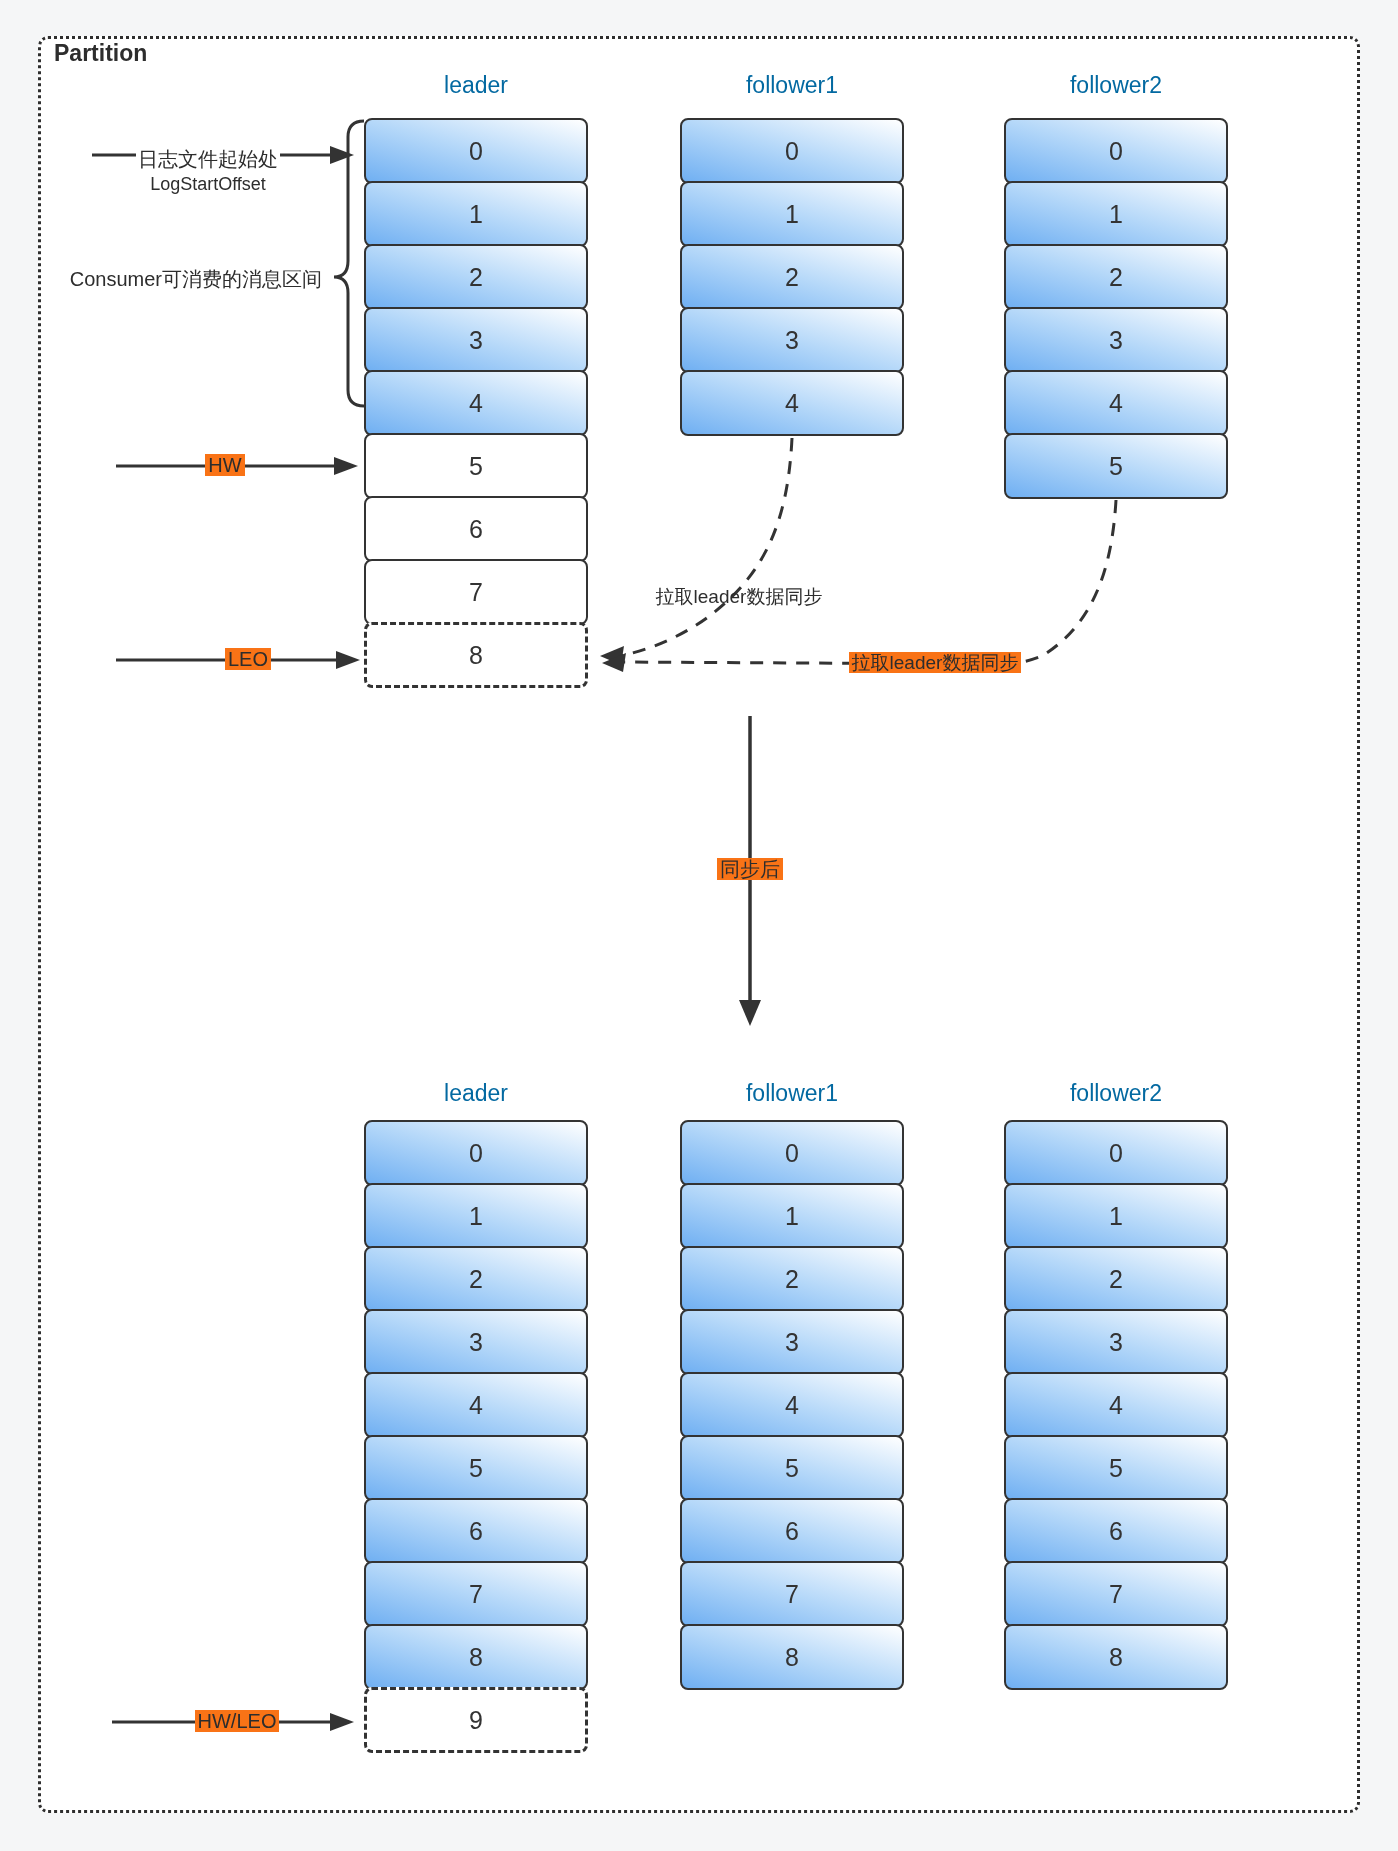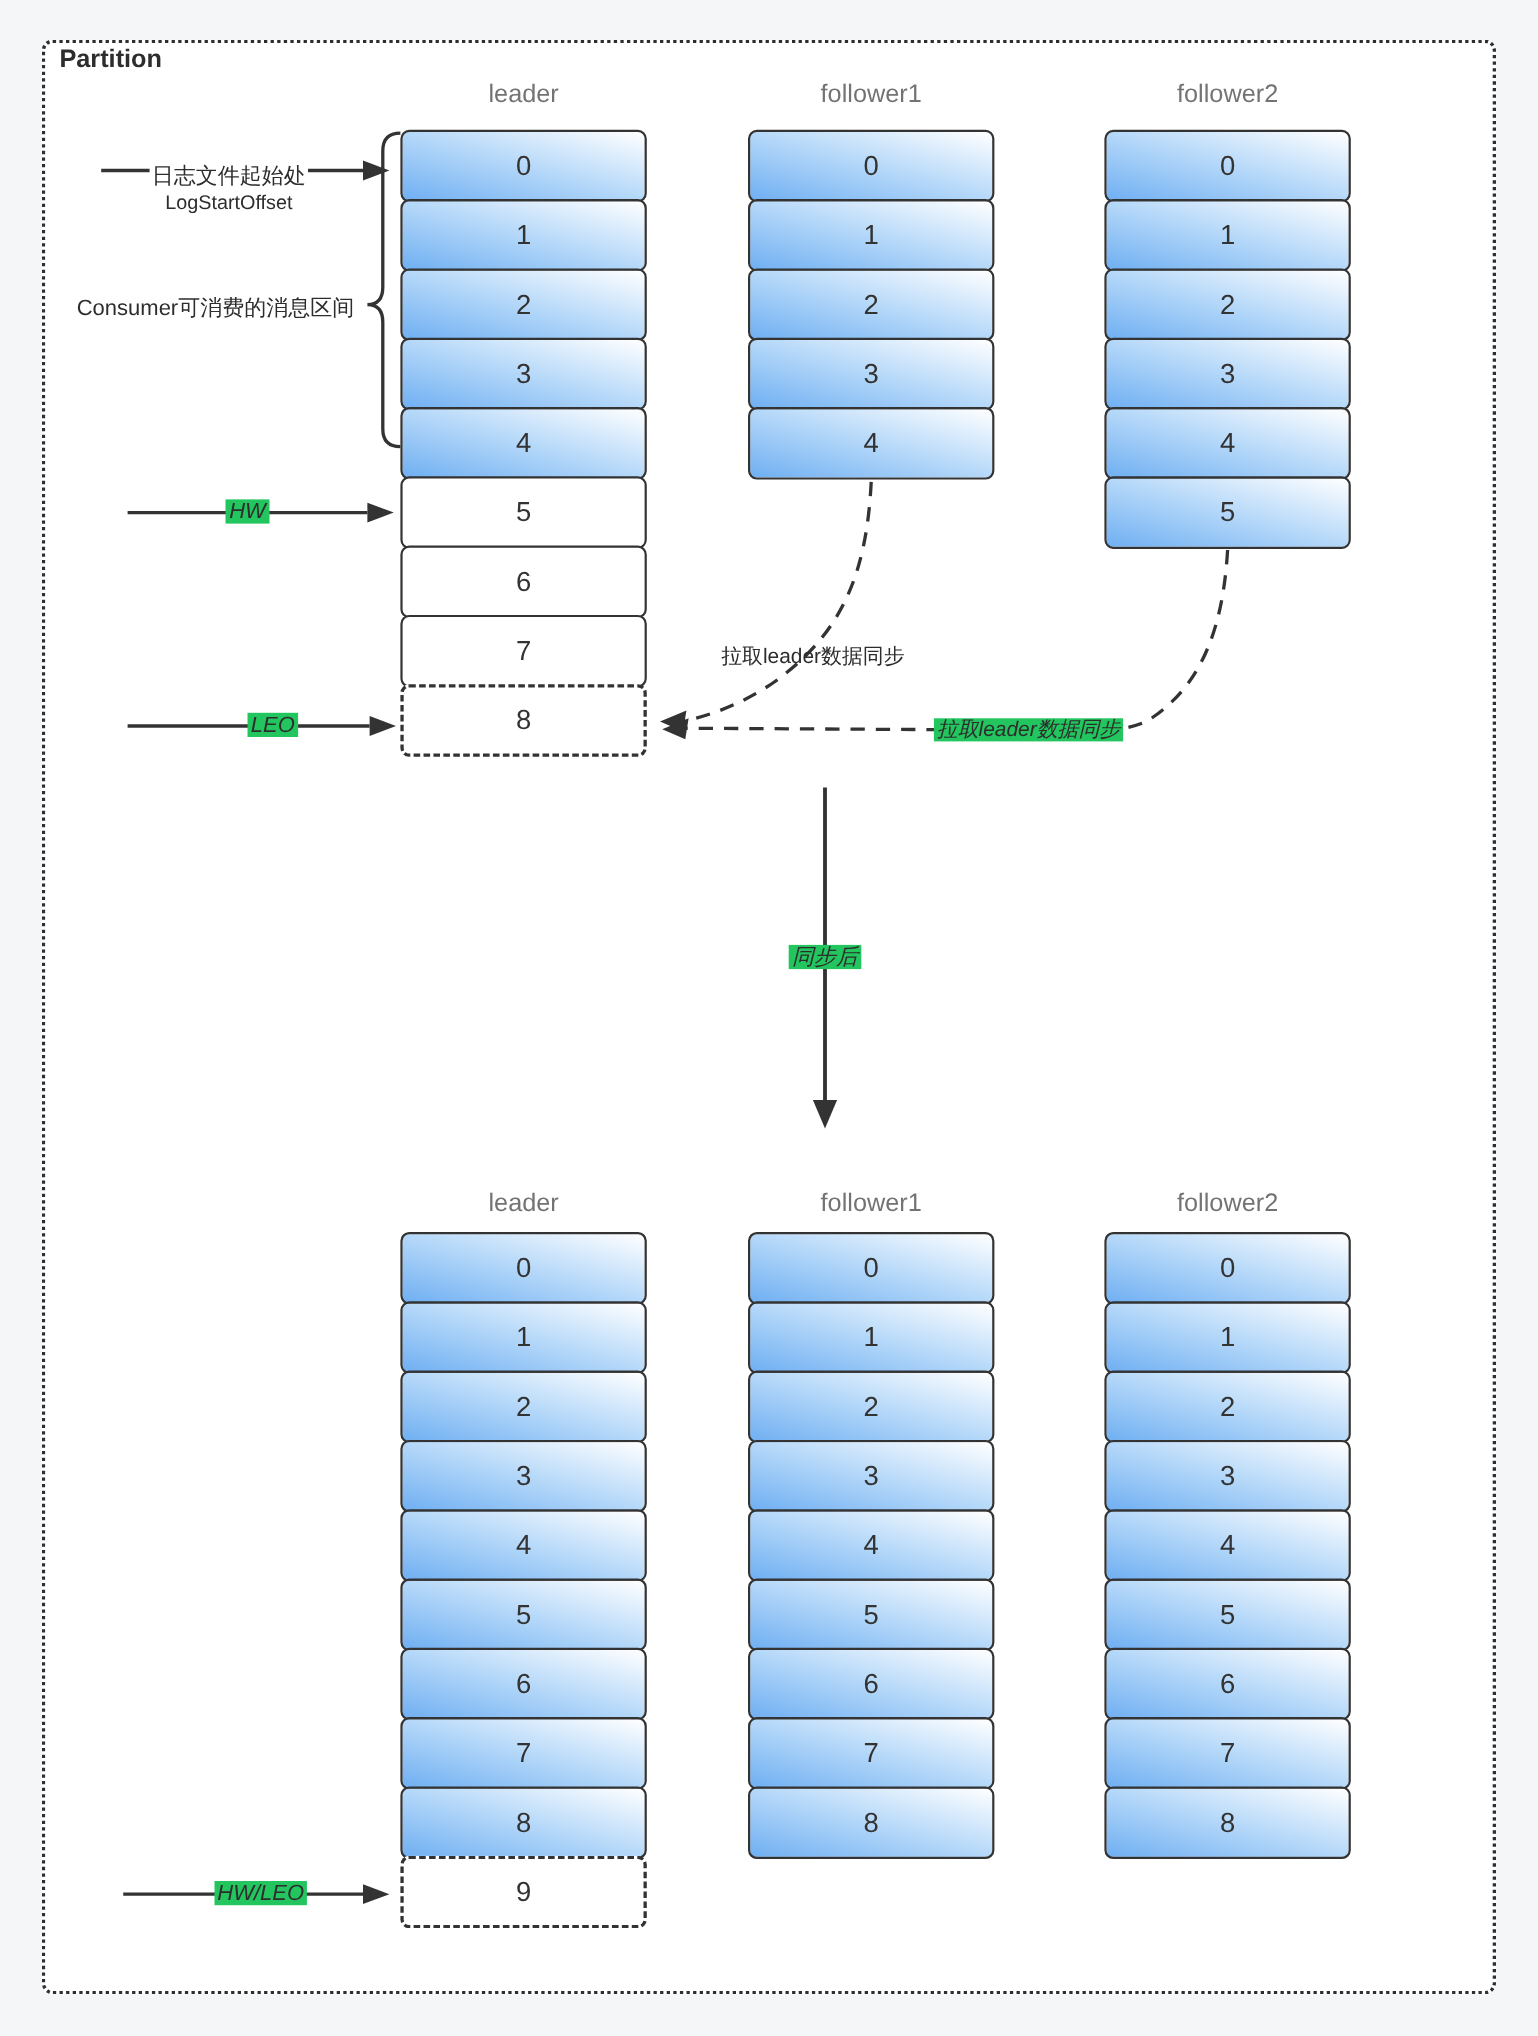--- a/index.html
+++ b/index.html
@@ -24,24 +24,24 @@
     display:flex; align-items:center; justify-content:center;
     font-size:25px; color:#333333; background:#ffffff;
   }
   .cell:first-child { margin-top:0; }
   .cell.blue { background:linear-gradient(to top right, #6faff2 0%, #b5d8f9 50%, #ffffff 100%); }
   .cell.white { background:#ffffff; }
   .cell.dashed { border:3px dashed #333333; background:#ffffff; }
 
   .col-header {
     position:absolute; width:224px; text-align:center;
-    font-size:23px; color:#737373; z-index:3;
+    font-size:23px; color:#0369a1; z-index:3;
   }
   .lbl { position:absolute; z-index:4; color:#2d2d2d; }
-  .lbl .bgw { background:#22c55e; padding:0 3px;font-style:italic; }
+  .lbl .bgw { background:#f97316; padding:0 3px; }
   .log-start { left:118px; top:134px; width:180px; text-align:center; }
   .log-start .l1 { font-size:20px; display:inline-block; background:#ffffff; padding:0 2px;margin-top:12px; }
   .log-start .l2 { font-size:18px; display:block; margin-top:1px; }
   .consumer-range { left:60px; top:266px; width:262px; text-align:right; font-size:20px; }
   .hw-label      { left:200px; top:454px; width:50px;  text-align:center; font-size:20px; }
   .leo-label     { left:215px; top:648px; width:56px;  text-align:right; font-size:20px; }
   .hwleo-label   { left:178px; top:1710px; width:118px; text-align:center; font-size:20px; }
   .pull1 { left:644px; top:584px; width:190px; text-align:center; font-size:19px; }
   .pull2 { left:840px; top:650px; width:190px; text-align:center; font-size:19px; }
   .sync-after { left:712px; top:856px; width:76px; text-align:center; font-size:20px; }

